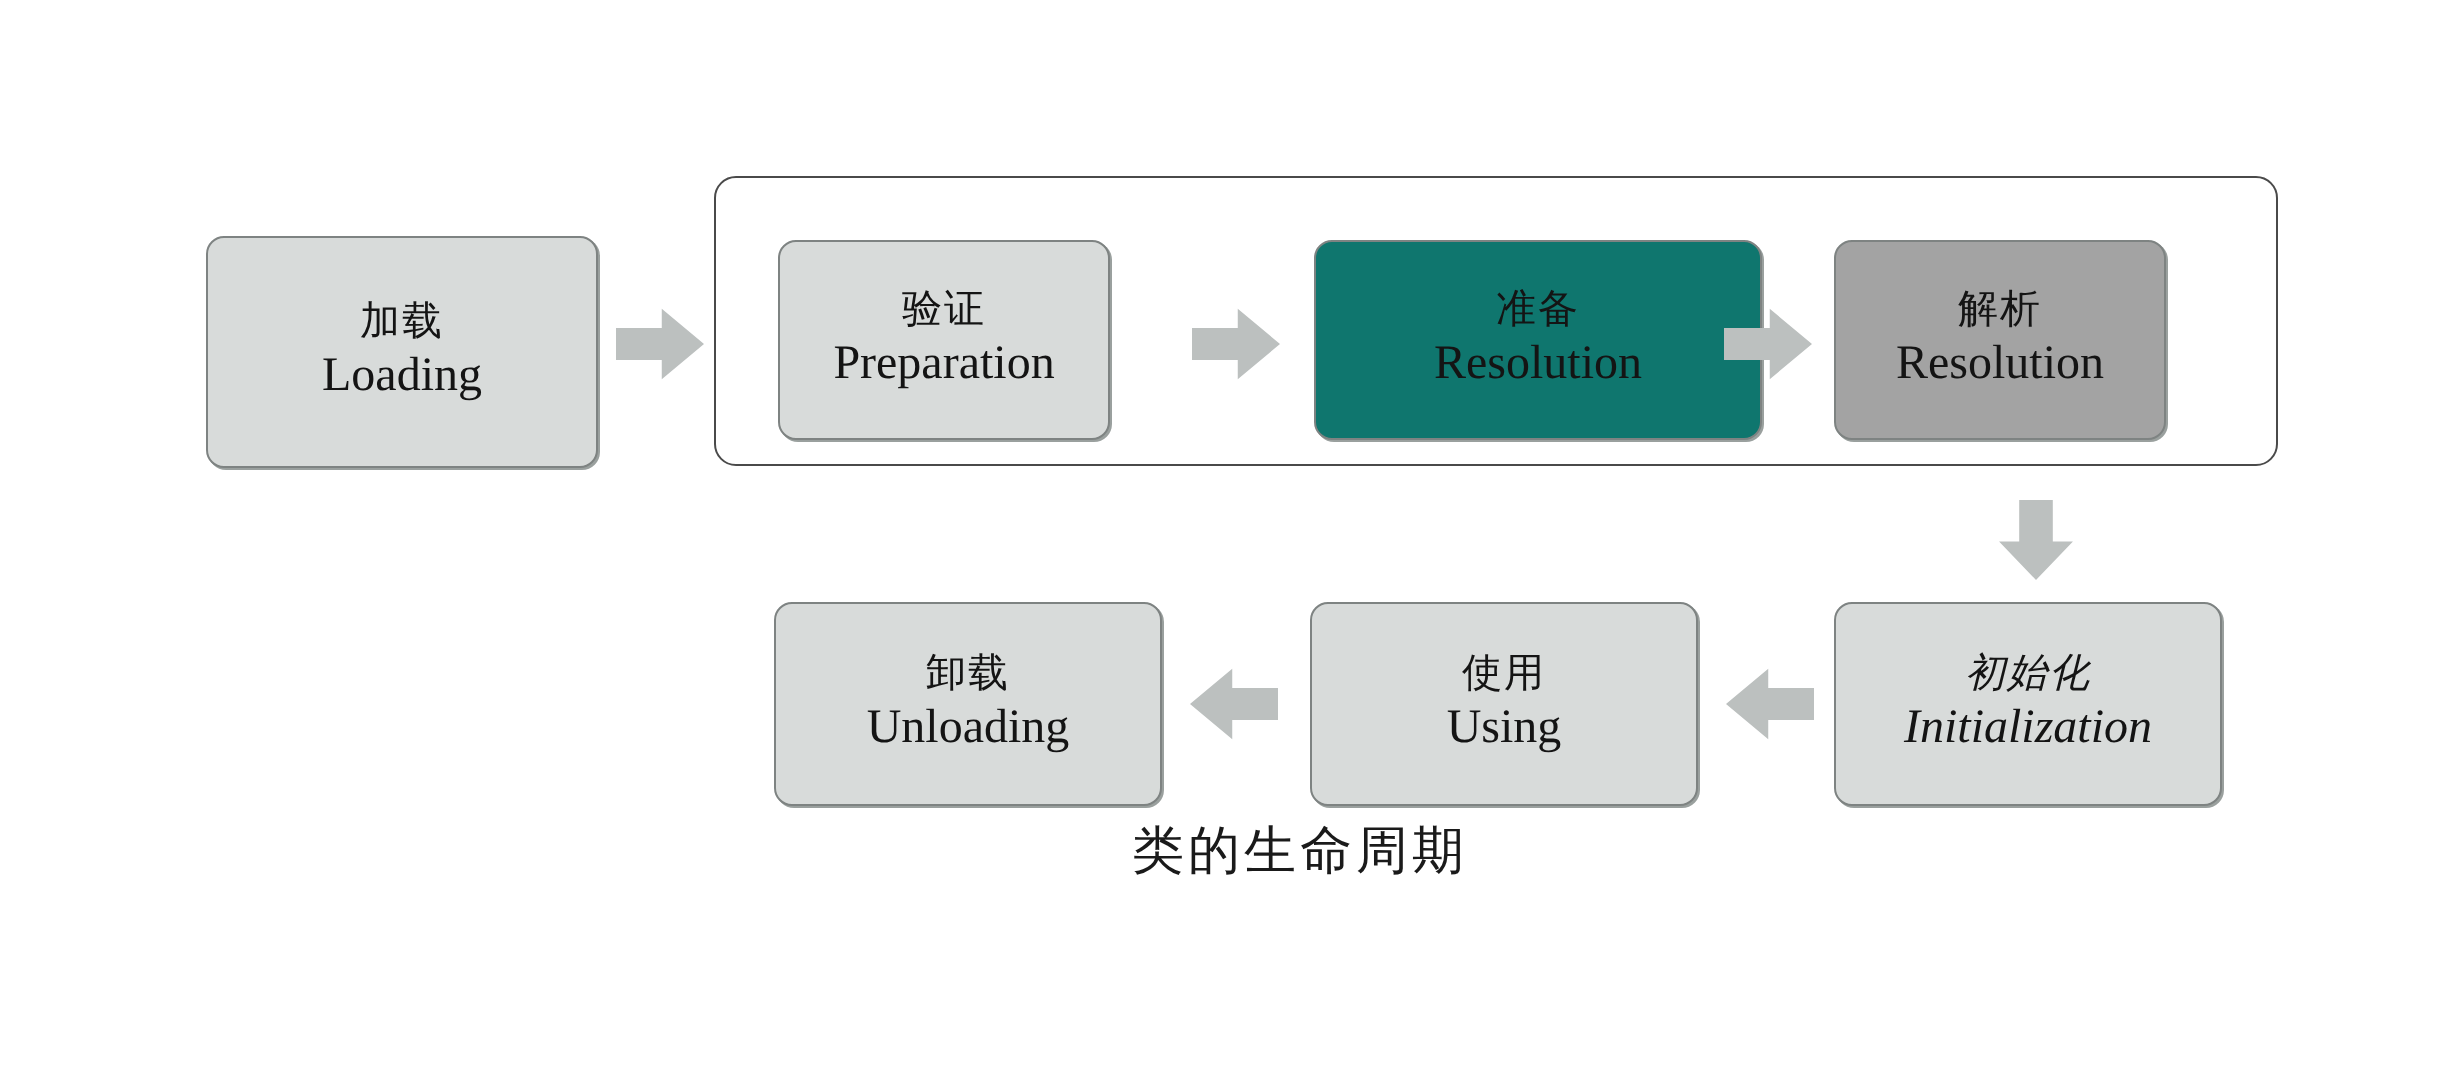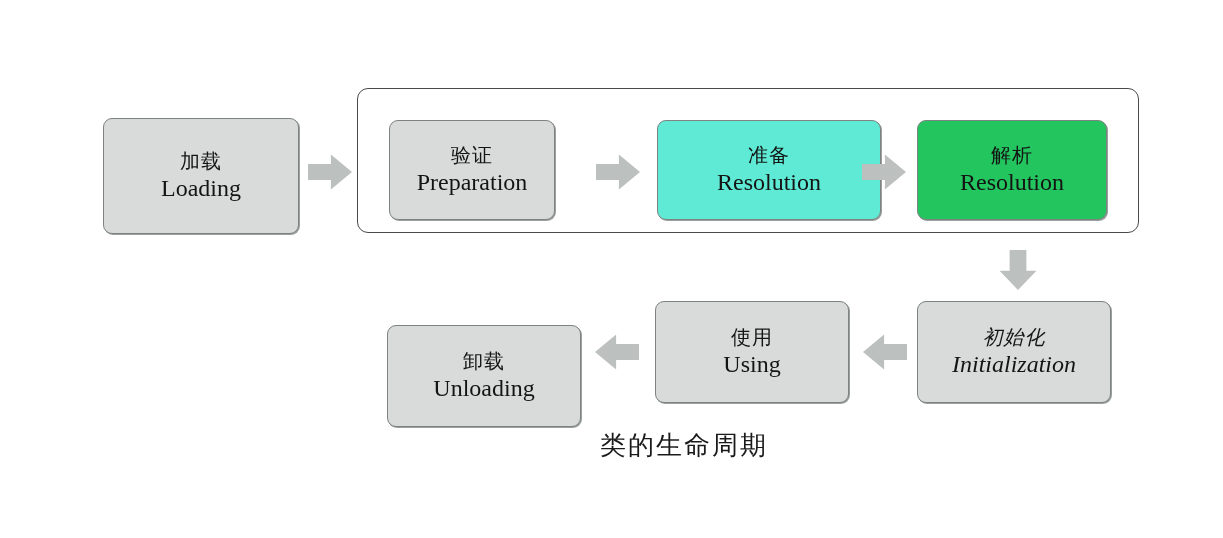--- a/index.html
+++ b/index.html
@@ -91,37 +91,37 @@
 
   <div id="nodes-layer">
       <div class="node" style="left: 103px; top: 118px; width: 196px; height: 116px; background: rgb(216, 219, 218); border-color: rgb(126, 131, 130);">
         <div class="cn">加载</div>
         <div class="en">Loading</div>
       </div>
       <div class="node" style="left: 389px; top: 120px; width: 166px; height: 100px; background: rgb(216, 219, 218); border-color: rgb(126, 131, 130);">
         <div class="cn">验证</div>
         <div class="en">Preparation</div>
       </div>
-      <div class="node" style="left: 657px; top: 120px; width: 224px; height: 100px; background: #5eead4; border-color: rgb(126, 131, 130); align-items: center;">
+      <div class="node" style="left: 657px; top: 120px; width: 224px; height: 100px; background: #0f766e; border-color: rgb(126, 131, 130); align-items: center;">
         <div class="cn">准备</div>
         <div class="en">Resolution</div>
       </div>
-      <div class="node" style="left: 917px; top: 120px; width: 190px; height: 100px; background: #22c55e; border-color: rgb(126, 131, 130);">
+      <div class="node" style="left: 917px; top: 120px; width: 166px; height: 100px; background: #a3a3a3; border-color: rgb(126, 131, 130);">
         <div class="cn">解析</div>
         <div class="en">Resolution</div>
       </div>
       <div class="node" style="left: 917px; top: 301px; width: 194px; height: 102px; background: rgb(216, 219, 218); border-color: rgb(126, 131, 130); font-style: italic;">
         <div class="cn">初始化</div>
         <div class="en">Initialization</div>
       </div>
       <div class="node" style="left: 655px; top: 301px; width: 194px; height: 102px; background: rgb(216, 219, 218); border-color: rgb(126, 131, 130);">
         <div class="cn">使用</div>
         <div class="en">Using</div>
       </div>
-      <div class="node" style="left: 387px; top: 301px; width: 194px; height: 102px; background: rgb(216, 219, 218); border-color: rgb(126, 131, 130); margin-top: 24px;">
+      <div class="node" style="left: 387px; top: 301px; width: 194px; height: 102px; background: rgb(216, 219, 218); border-color: rgb(126, 131, 130);">
         <div class="cn">卸载</div>
         <div class="en">Unloading</div>
       </div>
     </div>
   <div id="arrows-layer">
       <div class="arrow" style="left: 308px; top: 152px; width: 44px; height: 40px;">
         <svg width="44" height="40" viewBox="0 0 100 100" preserveAspectRatio="none" style="transform:rotate(0deg);transform-origin:50% 50%;">
           <path d="M0,30 L52,30 L52,6 L100,50 L52,94 L52,70 L0,70 Z" fill="#bcc0bf"></path>
         </svg>
       </div>
@@ -145,14 +145,14 @@
           <path d="M0,30 L52,30 L52,6 L100,50 L52,94 L52,70 L0,70 Z" fill="#bcc0bf"></path>
         </svg>
       </div>
       <div class="arrow" style="left: 595px; top: 332px; width: 44px; height: 40px;">
         <svg width="44" height="40" viewBox="0 0 100 100" preserveAspectRatio="none" style="transform:rotate(180deg);transform-origin:50% 50%;">
           <path d="M0,30 L52,30 L52,6 L100,50 L52,94 L52,70 L0,70 Z" fill="#bcc0bf"></path>
         </svg>
       </div>
     </div>
 
-  <div id="caption" style="left: 566px; top: 428px; margin-left: 34px;">类的生命周期</div>
+  <div id="caption" style="left: 566px; top: 408px;">类的生命周期</div>
 </div>
 
 </body></html>

